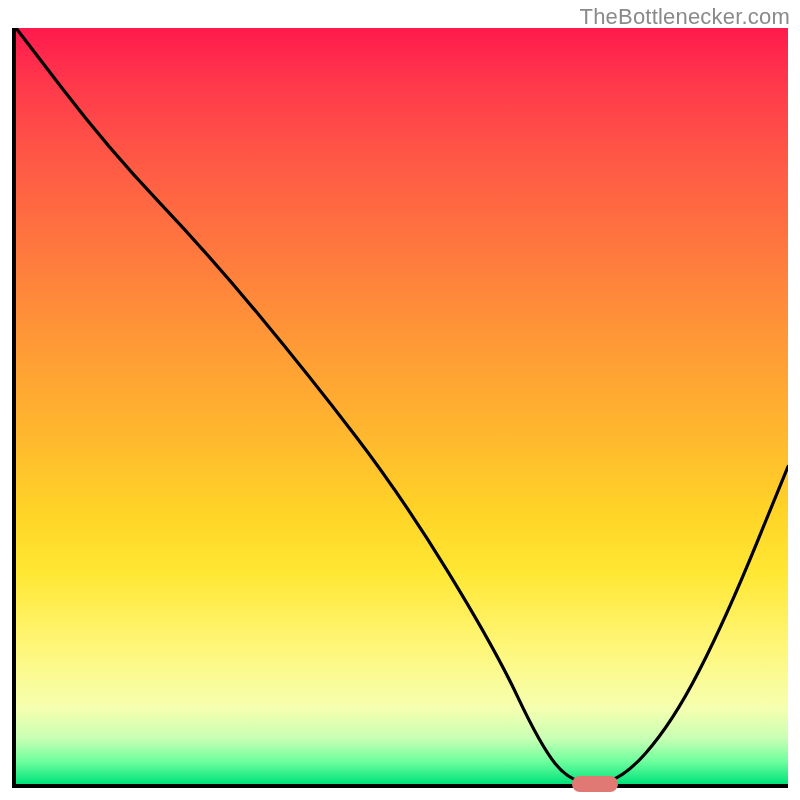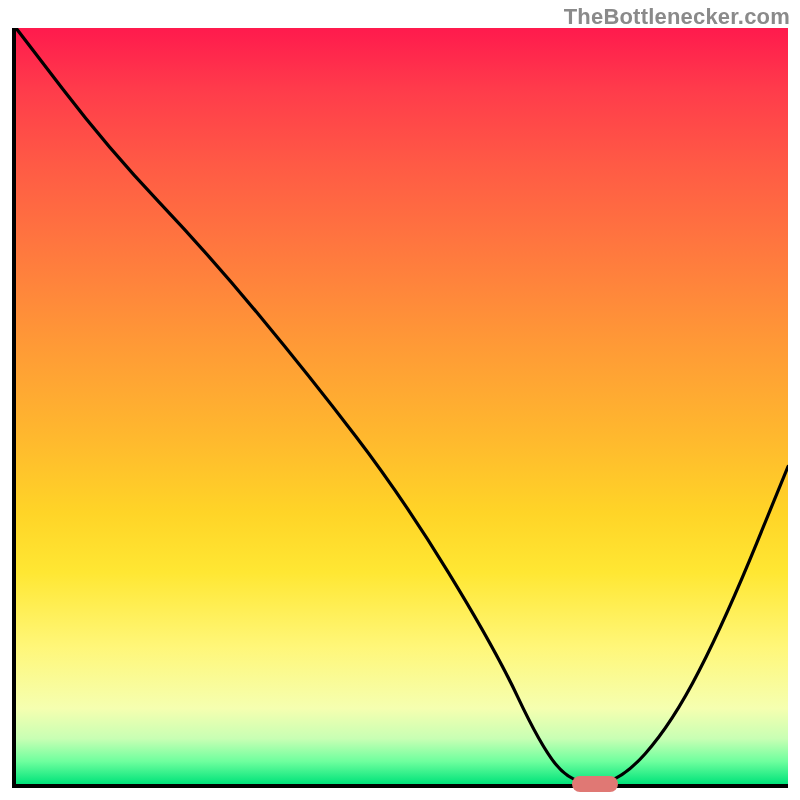--- a/index.html
+++ b/index.html
@@ -13,21 +13,21 @@
   .outer-wrap {
     position: relative;
     width: 800px;
     height: 800px;
   }
   .attribution {
     position: absolute;
     top: 4px;
     right: 10px;
     font-size: 22px;
-    font-weight: 700;
+    font-weight: 400;
     color: #8a8a8a;
     letter-spacing: 0.2px;
   }
   .chart-frame {
     position: absolute;
     left: 12px;
     top: 28px;
     width: 776px;
     height: 760px;
     border-left: 4px solid #000;

